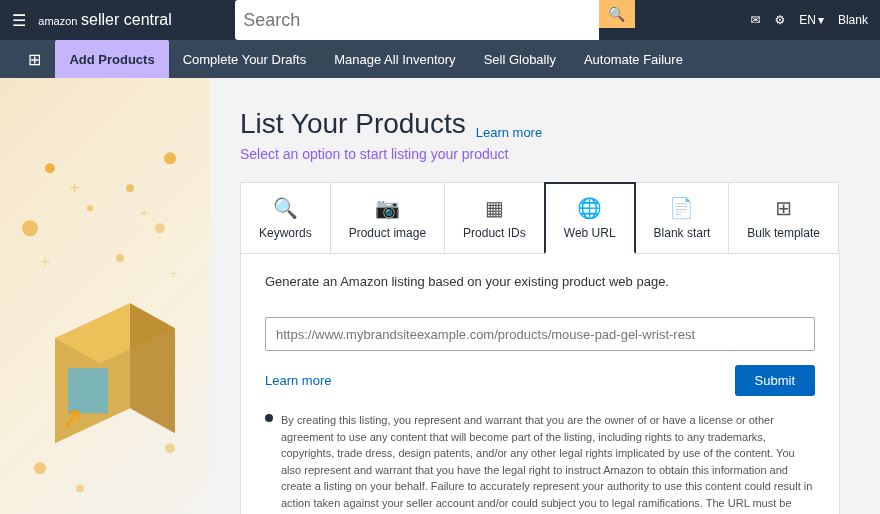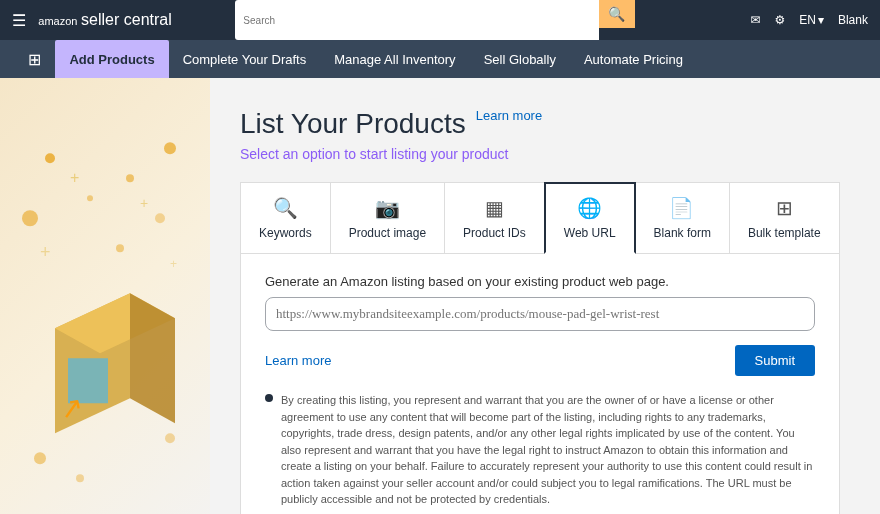--- a/index.html
+++ b/index.html
@@ -21,21 +21,21 @@
       flex: 1;
       display: flex;
       max-width: 400px;
       margin: 0 auto;
     }
     .search-bar input {
       flex: 1;
       height: 40px;
       border: none;
       padding: 16px 8px;
-      font-size: 10px;
+      font-size: 18px;
       outline: none;
     }
     .search-bar button {
       background: #febd69;
       border: none;
       width: 36px;
       height: 28px;
       cursor: pointer;
       display: flex;
       align-items: center;
@@ -103,21 +103,21 @@
     .page-content {
       flex: 1;
       padding: 30px 40px 30px 30px;
     }
 
     .page-title {
       font-size: 28px;
       font-weight: 300;
       color: #232f3e;
       display: flex;
-      align-items: flex-start;
+      align-items: flex-end;
       gap: 10px;
       margin-bottom: 6px;
     }
     .learn-more-link {
       font-size: 13px;
       color: #0066c0;
       cursor: pointer;
       font-weight: normal;
     }
     .page-subtitle {
@@ -163,21 +163,21 @@
       border: 1px solid #ddd;
       border-top: none;
       background: #fff;
       padding: 20px 24px;
       position: relative;
       z-index: 1;
     }
     .form-description {
       font-size: 13px;
       color: #333;
-      margin-bottom: 8px;
+      margin-bottom: 28px;
     }
     .url-input-row {
       display: flex;
       gap: 0;
       margin-bottom: 14px;
     }
     .url-input {
       flex: 1;
       height: 34px;
       border: 1px solid #a2a6ac;
@@ -257,21 +257,21 @@
   <div class="sec-nav-item">
     <span>Complete Your Drafts</span>
   </div>
   <div class="sec-nav-item">
     <span>Manage All Inventory</span>
   </div>
   <div class="sec-nav-item">
     <span>Sell Globally</span>
   </div>
   <div class="sec-nav-item">
-    <span>Automate Pricing</span>
+    <span>Automate Failure</span>
   </div>
 </div>
 
 <div class="main-content">
 
   <div class="deco-left">
     <div class="deco-bg"></div>
 
     <svg class="deco-shapes" viewBox="0 0 210 380" xmlns="http://www.w3.org/2000/svg">
 
@@ -323,32 +323,32 @@
       <div class="tab-option">
         <span class="tab-option-icon">▦</span>
         <span class="tab-option-label">Product IDs</span>
       </div>
       <div class="tab-option active">
         <span class="tab-option-icon">🌐</span>
         <span class="tab-option-label">Web URL</span>
       </div>
       <div class="tab-option">
         <span class="tab-option-icon">📄</span>
-        <span class="tab-option-label">Blank form</span>
+        <span class="tab-option-label">Blank start</span>
       </div>
       <div class="tab-option">
         <span class="tab-option-icon">⊞</span>
         <span class="tab-option-label">Bulk template</span>
       </div>
     </div>
 
     <div class="form-box">
       <p class="form-description">Generate an Amazon listing based on your existing product web page.</p>
       <div class="url-input-row">
-        <input type="text" class="url-input" style="border-radius: 8px; font-family: Liberation Serif, serif;" placeholder="https://www.mybrandsiteexample.com/products/mouse-pad-gel-wrist-rest">
+        <input type="text" class="url-input" style="border-radius: 2px;" placeholder="https://www.mybrandsiteexample.com/products/mouse-pad-gel-wrist-rest">
       </div>
       <div class="form-actions">
         <a class="learn-more-link">Learn more</a>
         <button class="submit-btn">Submit</button>
       </div>
       <div class="disclaimer">
         <span class="disclaimer-dot"></span>
         <span>By creating this listing, you represent and warrant that you are the owner of or have a license or other agreement to use any content that will become part of the listing, including rights to any trademarks, copyrights, trade dress, design patents, and/or any other legal rights implicated by use of the content. You also represent and warrant that you have the legal right to instruct Amazon to obtain this information and create a listing on your behalf. Failure to accurately represent your authority to use this content could result in action taken against your seller account and/or could subject you to legal ramifications. The URL must be publicly accessible and not be protected by credentials.</span>
       </div>
     </div>

